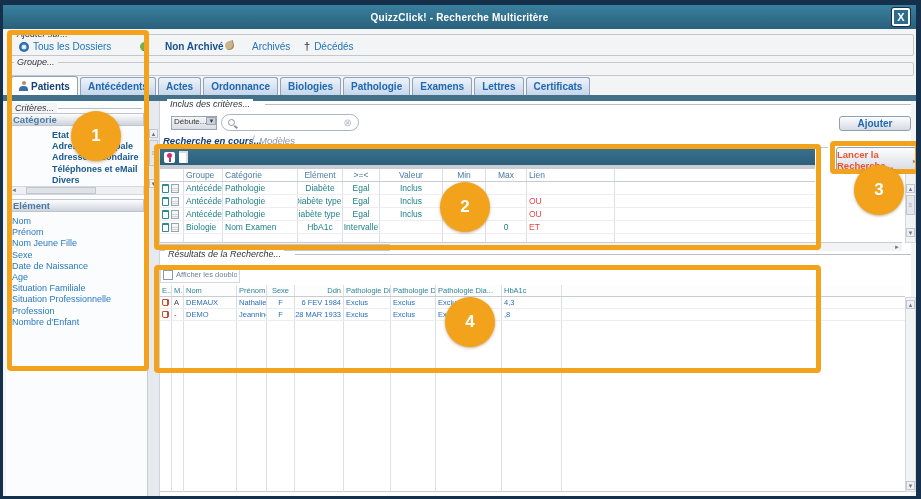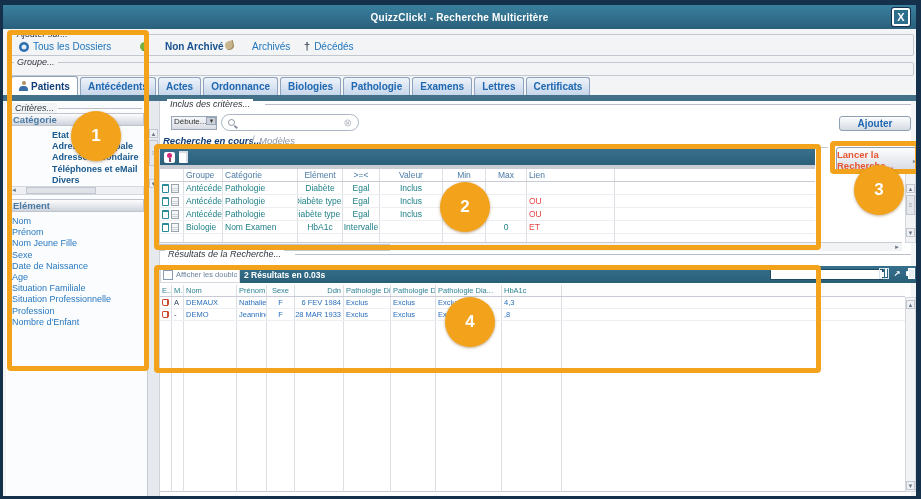--- a/index.html
+++ b/index.html
@@ -395,29 +395,20 @@
     <div class="vsbtn" style="top:58px;left:0;">▼</div>
   </div>
 
   <span class="abs legend" style="left:162px;top:249px;background:#fff;">Résultats de la Recherche...</span>
   <div class="abs hair" style="left:292px;top:254px;width:616px;"></div>
 
   <div class="abs rtoolbar-w">
     <span class="checkbox"></span>
     <span class="dup-label">Afficher les doublons...</span>
   </div>
-  <div class="abs rtoolbar-t">
-    <span class="status">2 Résultats en 0.03s</span>
-    <span class="rinput"></span>
-    <span class="ricons">
-      <span class="chart-icon"></span>
-      <span class="export-icon">↗</span>
-      <span class="print-icon"></span>
-    </span>
-  </div>
 
   <div class="abs rgrid rhead">
     <span class="rc">E..</span>
     <span class="rc">M..</span>
     <span class="rc">Nom</span>
     <span class="rc">Prénom</span>
     <span class="rc rCent">Sexe</span>
     <span class="rc rR">Ddn</span>
     <span class="rc">Pathologie Dia...</span>
     <span class="rc">Pathologie Dia...</span>

